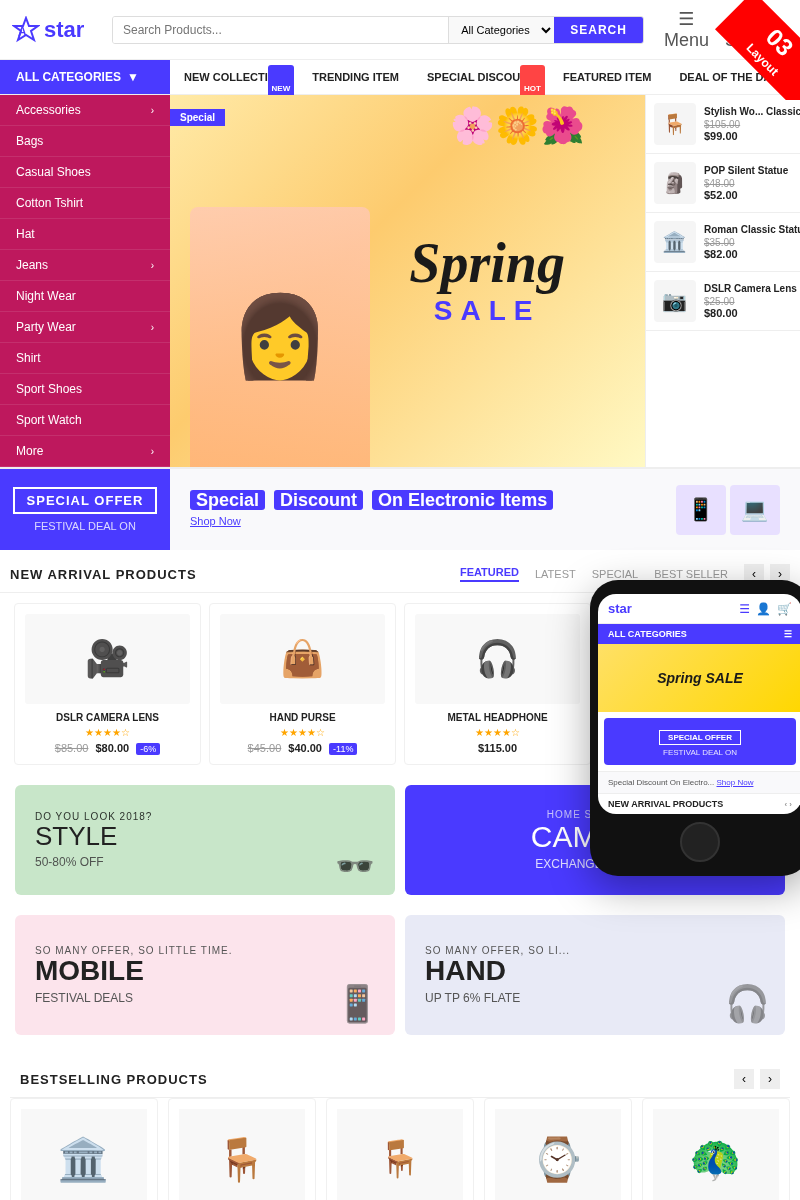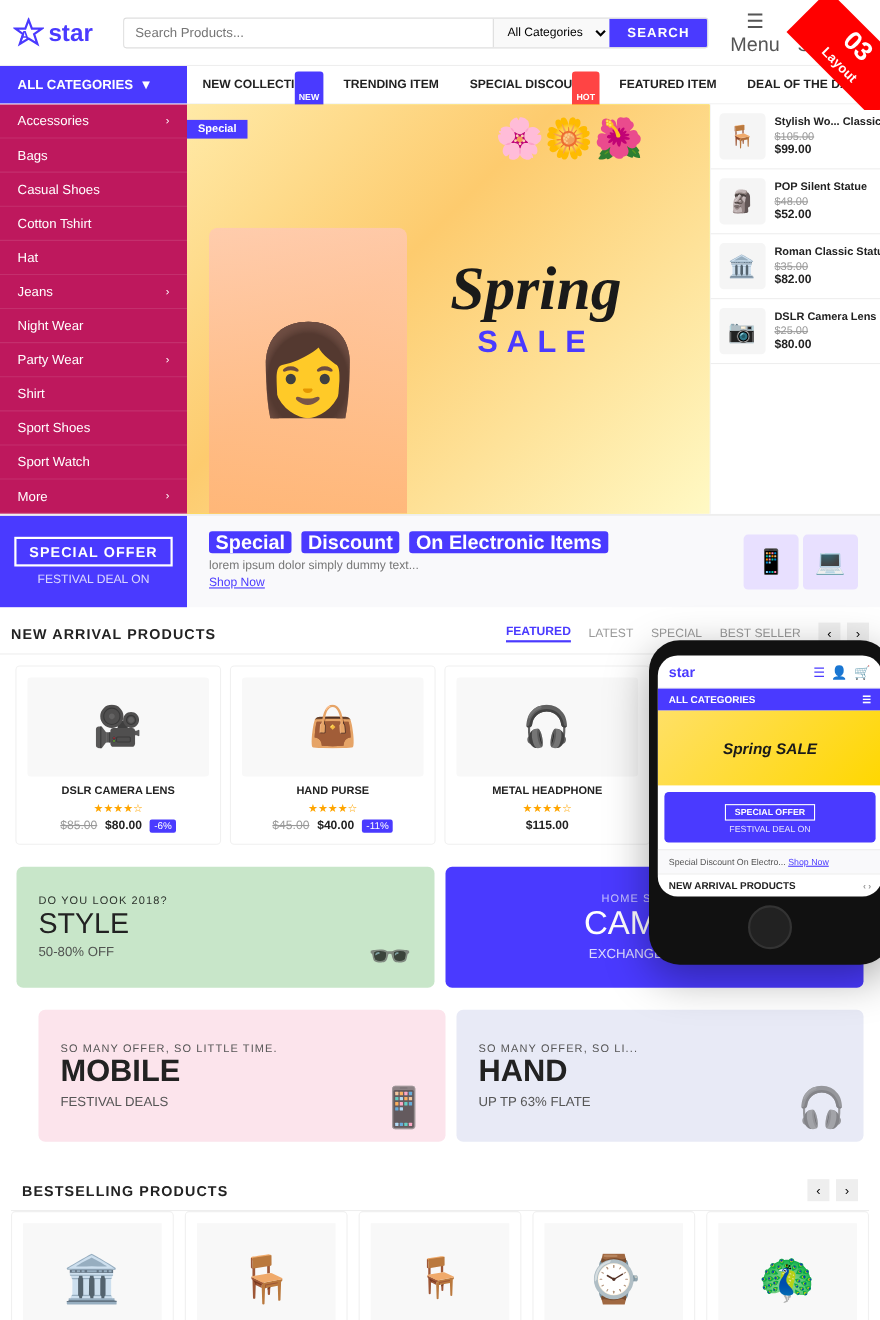--- a/index.html
+++ b/index.html
@@ -83,21 +83,21 @@
     .promo-banners { display: flex; gap: 0; padding: 10px; }
     .promo-banner { flex: 1; border-radius: 6px; padding: 22px 20px; margin: 0 5px; position: relative; overflow: hidden; min-height: 110px; display: flex; flex-direction: column; justify-content: center; }
     .promo-banner.green { background: #c8e6c9; }
     .promo-banner.purple { background: #4a3aff; color: #fff; }
     .promo-banner-label { font-size: 10px; color: inherit; opacity: 0.8; text-transform: uppercase; letter-spacing: 1px; }
     .promo-banner-title { font-size: 26px; font-weight: normal; color: inherit; line-height: 1.1; }
     .promo-banner-sub { font-size: 12px; color: inherit; opacity: 0.9; margin-top: 4px; }
     .promo-banner .emoji { position: absolute; right: 20px; bottom: 10px; font-size: 32px; opacity: 0.7; }
 
     
-    .mobile-banners { display: flex; gap: 0; padding: 10px; margin-left: 20px; }
+    .mobile-banners { display: flex; gap: 0; padding: 10px; }
     .mobile-banner { flex: 1; border-radius: 6px; padding: 22px 20px; margin: 0 5px; position: relative; overflow: hidden; min-height: 120px; display: flex; flex-direction: column; justify-content: center; }
     .mobile-banner.pink { background: #fce4ec; }
     .mobile-banner.lavender { background: #e8eaf6; }
     .mobile-banner-label { font-size: 10px; color: #555; text-transform: uppercase; letter-spacing: 1px; }
     .mobile-banner-title { font-size: 28px; font-weight: bold; color: #222; line-height: 1.1; }
     .mobile-banner-sub { font-size: 12px; color: #555; margin-top: 4px; }
     .mobile-banner .emoji { position: absolute; right: 15px; bottom: 10px; font-size: 36px; opacity: 0.6; }
 
     
     .layout-badge { position: fixed; top: 0; right: 0; width: 100px; height: 100px; overflow: hidden; z-index: 100; }
@@ -287,21 +287,20 @@
     <div class="offer-box">SPECIAL OFFER</div>
     <div class="festival">FESTIVAL DEAL ON</div>
   </div>
   <div class="special-right">
     <div class="special-discount-text">
       <h3>
         <span>Special</span>
         <span style="background:#4a3aff;color:#fff;padding:0 6px;border-radius:3px;margin:14px 4px;">Discount</span>
         <span>On Electronic Items</span>
       </h3>
-      <p>lorem ipsum dolor simply dummy text...</p>
       <a href="#" style="color:#4a3aff;font-size:11px;">Shop Now</a>
     </div>
     <div class="special-imgs">
       <div class="special-img-box">📱</div>
       <div class="special-img-box">💻</div>
     </div>
   </div>
 </div>
 
 <div class="section-wrapper" style="position:relative;">
@@ -419,21 +418,21 @@
 <div class="mobile-banners">
   <div class="mobile-banner pink">
     <div class="mobile-banner-label">SO MANY OFFER, SO LITTLE TIME.</div>
     <div class="mobile-banner-title">MOBILE</div>
     <div class="mobile-banner-sub">FESTIVAL DEALS</div>
     <div class="emoji">📱</div>
   </div>
   <div class="mobile-banner lavender">
     <div class="mobile-banner-label">SO MANY OFFER, SO LI...</div>
     <div class="mobile-banner-title">HAND</div>
-    <div class="mobile-banner-sub">UP TP 63% FLATE</div>
+    <div class="mobile-banner-sub">UP TP 6% FLATE</div>
     <div class="emoji">🎧</div>
   </div>
 </div>
 
 <div class="bestselling-section">
   <div class="section-header">
     <span class="section-title">BESTSELLING PRODUCTS</span>
     <div class="section-nav">
       <button class="section-nav-btn">‹</button>
       <button class="section-nav-btn">›</button>

